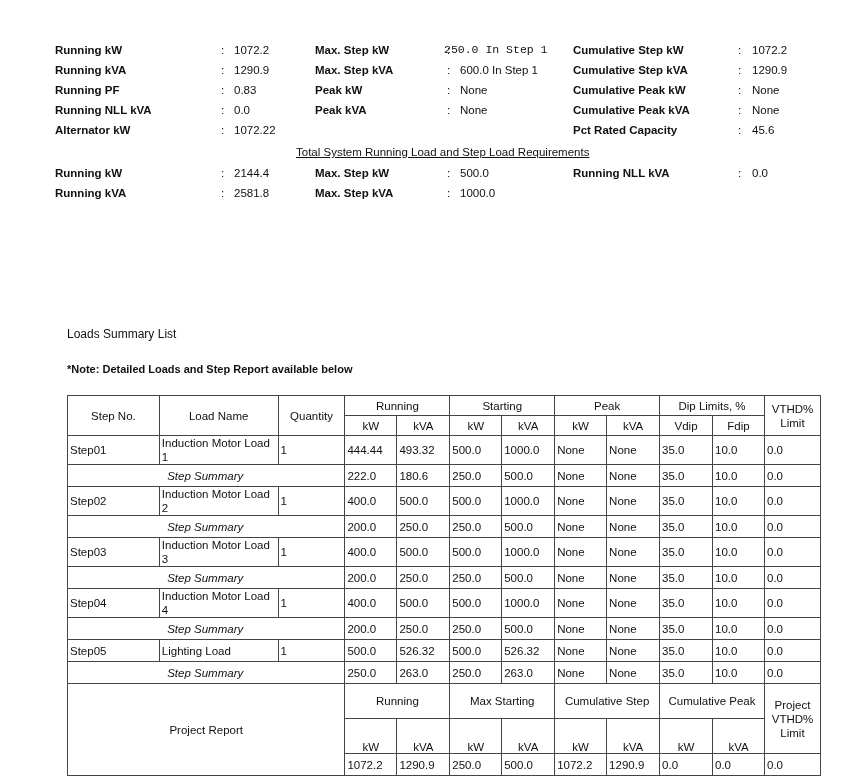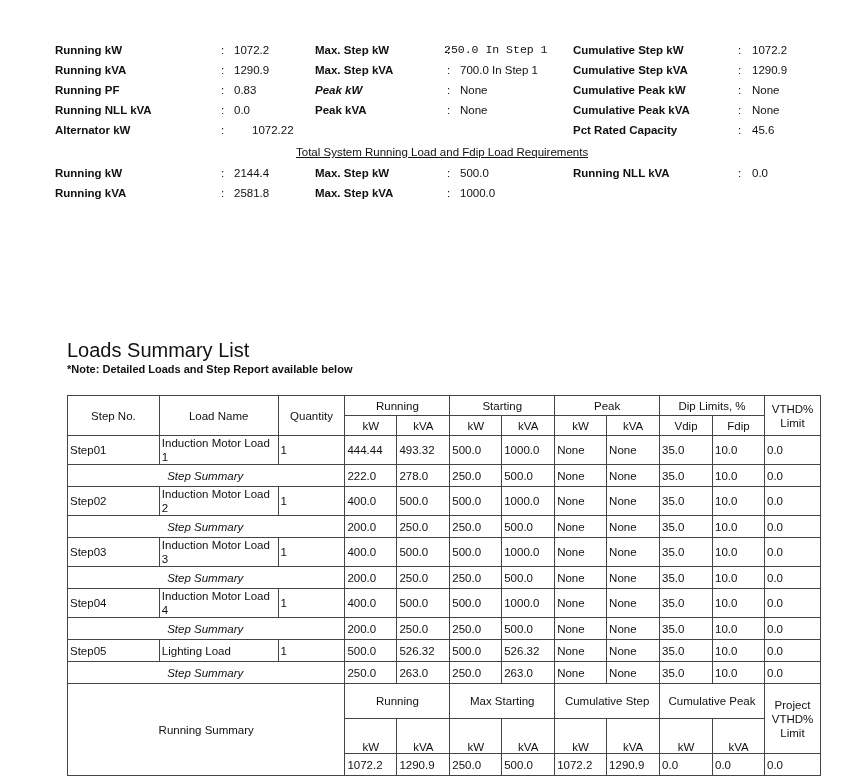--- a/index.html
+++ b/index.html
@@ -3,21 +3,21 @@
 <meta charset="utf-8">
 <style>
   html, body { margin: 0; padding: 0; background: #ffffff; }
   body { width: 863px; height: 784px; position: relative; overflow: hidden;
          font-family: "Liberation Sans", sans-serif; color: #111; font-size: 11.5px; }
   .kv { position: absolute; white-space: nowrap; line-height: 14px; }
   .lbl { font-weight: bold; }
   .sep { position: absolute; white-space: nowrap; line-height: 14px; }
   .center-title { position: absolute; left: 296px; top: 145px; text-decoration: underline;
                   font-size: 11.5px; white-space: nowrap; line-height: 14px; }
-  .section-title { position: absolute; left: 67px; top: 339px; font-size: 20px; white-space: nowrap; }
+  .section-title { position: absolute; left: 67px; top: 327px; font-size: 12px; white-space: nowrap; }
   .note { position: absolute; left: 67px; top: 363px; font-size: 11px; font-weight: bold; white-space: nowrap; }
 
   table.loads { position: absolute; left: 67px; top: 395px; border-collapse: collapse;
                 width: 754px; font-size: 11.5px; }
   table.loads td { border: 1px solid #444; padding: 0 2px; height: 21px; white-space: nowrap;
                    vertical-align: middle; }
   table.loads td.hd { text-align: center; }
   table.loads td.hdsmall { text-align: center; height: 19px; }
   table.loads td.wrap { white-space: normal; line-height: 14px; }
   table.loads td.sum { text-align: center; padding-left: 0; font-style: italic; }
@@ -35,28 +35,28 @@
     <div class="sep" style="left: 221px; top: 63px;">:</div>
     <div class="kv" style="left: 234px; top: 63px;">1290.9</div>
     <div class="kv lbl" style="left: 55px; top: 83px;">Running PF</div>
     <div class="sep" style="left: 221px; top: 83px;">:</div>
     <div class="kv" style="left: 234px; top: 83px;">0.83</div>
     <div class="kv lbl" style="left: 55px; top: 103px;">Running NLL kVA</div>
     <div class="sep" style="left: 221px; top: 103px;">:</div>
     <div class="kv" style="left: 234px; top: 103px;">0.0</div>
     <div class="kv lbl" style="left: 55px; top: 123px;">Alternator kW</div>
     <div class="sep" style="left: 221px; top: 123px;">:</div>
-    <div class="kv" style="left: 234px; top: 123px; margin-left: 18px;">1072.22</div>
+    <div class="kv" style="left: 234px; top: 123px;">1072.22</div>
     <div class="kv lbl" style="left: 315px; top: 43px;">Max. Step kW</div>
     <div class="sep" style="left: 447px; top: 43px;">:</div>
     <div class="kv" style="left: 444px; top: 43px; font-family: Liberation Mono, monospace;">250.0 In Step 1</div>
     <div class="kv lbl" style="left: 315px; top: 63px;">Max. Step kVA</div>
     <div class="sep" style="left: 447px; top: 63px;">:</div>
-    <div class="kv" style="left: 460px; top: 63px;">700.0 In Step 1</div>
-    <div class="kv lbl" style="left: 315px; top: 83px; font-style: italic;">Peak kW</div>
+    <div class="kv" style="left: 460px; top: 63px;">600.0 In Step 1</div>
+    <div class="kv lbl" style="left: 315px; top: 83px;">Peak kW</div>
     <div class="sep" style="left: 447px; top: 83px;">:</div>
     <div class="kv" style="left: 460px; top: 83px;">None</div>
     <div class="kv lbl" style="left: 315px; top: 103px;">Peak kVA</div>
     <div class="sep" style="left: 447px; top: 103px;">:</div>
     <div class="kv" style="left: 460px; top: 103px;">None</div>
     <div class="kv lbl" style="left: 573px; top: 43px;">Cumulative Step kW</div>
     <div class="sep" style="left: 738px; top: 43px;">:</div>
     <div class="kv" style="left: 752px; top: 43px;">1072.2</div>
     <div class="kv lbl" style="left: 573px; top: 63px;">Cumulative Step kVA</div>
     <div class="sep" style="left: 738px; top: 63px;">:</div>
@@ -80,21 +80,21 @@
     <div class="sep" style="left: 447px; top: 166px;">:</div>
     <div class="kv" style="left: 460px; top: 166px;">500.0</div>
     <div class="kv lbl" style="left: 315px; top: 186px;">Max. Step kVA</div>
     <div class="sep" style="left: 447px; top: 186px;">:</div>
     <div class="kv" style="left: 460px; top: 186px;">1000.0</div>
     <div class="kv lbl" style="left: 573px; top: 166px;">Running NLL kVA</div>
     <div class="sep" style="left: 738px; top: 166px;">:</div>
     <div class="kv" style="left: 752px; top: 166px;">0.0</div>
   </div>
 
-<div class="center-title">Total System Running Load and Fdip Load Requirements</div>
+<div class="center-title">Total System Running Load and Step Load Requirements</div>
 
 <div class="section-title">Loads Summary List</div>
 <div class="note">*Note: Detailed Loads and Step Report available below</div>
 
 <table class="loads">
   <colgroup>
     <col style="width:92px">
       <col style="width:119px">
       <col style="width:67px">
     <col style="width:52px">
@@ -140,21 +140,21 @@
         <td>1000.0</td>
         <td>None</td>
         <td>None</td>
         <td>35.0</td>
         <td>10.0</td>
         <td>0.0</td>
       </tr>
       <tr>
         <td class="sum" colspan="3">Step Summary</td>
         <td>222.0</td>
-        <td>278.0</td>
+        <td>180.6</td>
         <td>250.0</td>
         <td>500.0</td>
         <td>None</td>
         <td>None</td>
         <td>35.0</td>
         <td>10.0</td>
         <td>0.0</td>
       </tr>
       <tr>
         <td>Step02</td>
@@ -256,21 +256,21 @@
         <td>263.0</td>
         <td>None</td>
         <td>None</td>
         <td>35.0</td>
         <td>10.0</td>
         <td>0.0</td>
       </tr>
     </tbody>
   <tbody>
     <tr>
-      <td class="ps-label" colspan="3" rowspan="3">Running Summary</td>
+      <td class="ps-label" colspan="3" rowspan="3">Project Report</td>
       <td class="hd ps-hd" colspan="2">Running</td>
       <td class="hd ps-hd" colspan="2">Max Starting</td>
       <td class="hd ps-hd" colspan="2">Cumulative Step</td>
       <td class="hd ps-hd" colspan="2">Cumulative Peak</td>
       <td class="hd wrap" rowspan="2">Project VTHD% Limit</td>
     </tr>
     <tr>
       <td class="hd ps-hd" style="vertical-align:bottom">kW</td>
       <td class="hd ps-hd" style="vertical-align:bottom">kVA</td>
       <td class="hd ps-hd" style="vertical-align:bottom">kW</td>

